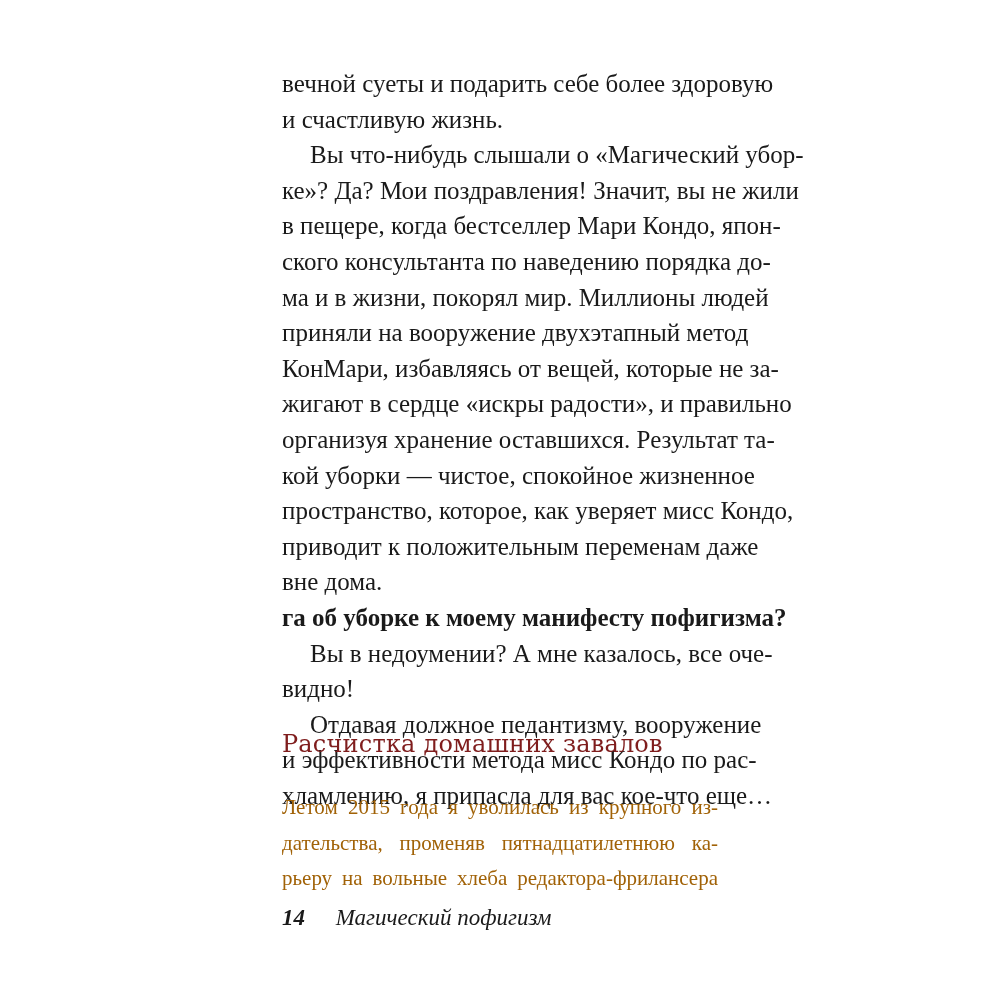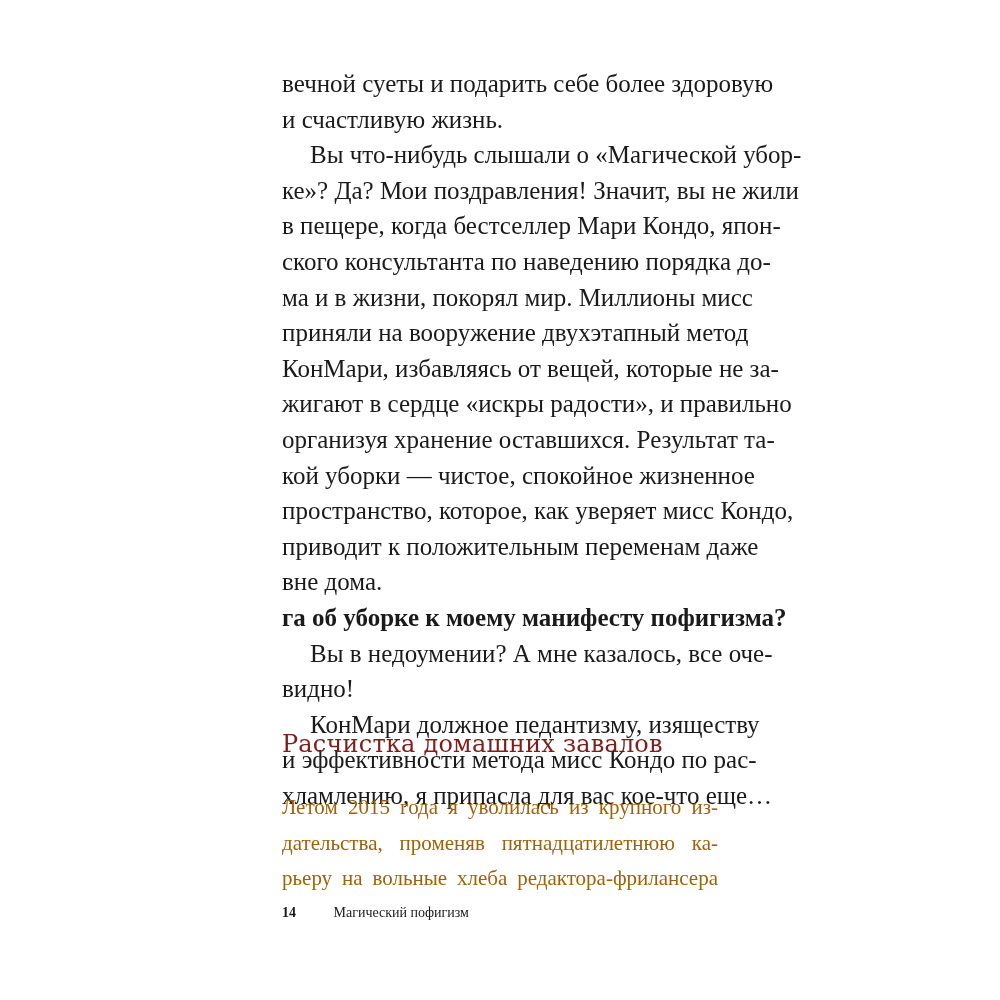--- a/index.html
+++ b/index.html
@@ -18,46 +18,46 @@
     .heading {
       position: absolute; left: 282px; top: 730px;
       font-family: "DejaVu Serif", serif;
       font-size: 24px; color: #7f1d1d; white-space: nowrap;
       letter-spacing: 0.2px;
     }
     .section2 { position: absolute; left: 282px; top: 790px; width: 436px;
       font-family: "Liberation Serif", "DejaVu Serif", serif; color: #a16207;
       font-size: 21px; line-height: 35.6px; }
     .footer { position: absolute; left: 282px; top: 905px;
-      font-family: "Liberation Serif", "DejaVu Serif", serif; font-size: 14px; color: #1a1a1a; }
+      font-family: "Liberation Serif", "DejaVu Serif", serif; font-size: 23px; color: #1a1a1a; font-style: italic; }
     .page-num { font-weight: bold; display: inline-block; width: 48px; }
   </style>
 </head>
 <body>
 
 <div class="page">
   <span class="line">вечной суеты и подарить себе более здоровую</span>
   <span class="line last">и счастливую жизнь.</span>
-  <span class="line indent">Вы что-нибудь слышали о «Магической убор-</span>
+  <span class="line indent">Вы что-нибудь слышали о «Магический убор-</span>
   <span class="line">ке»? Да? Мои поздравления! Значит, вы не жили</span>
   <span class="line">в пещере, когда бестселлер Мари Кондо, япон-</span>
   <span class="line">ского консультанта по наведению порядка до-</span>
-  <span class="line">ма и в жизни, покорял мир. Миллионы мисс</span>
+  <span class="line">ма и в жизни, покорял мир. Миллионы людей</span>
   <span class="line">приняли на вооружение двухэтапный метод</span>
   <span class="line">КонМари, избавляясь от вещей, которые не за-</span>
   <span class="line">жигают в сердце «искры радости», и правильно</span>
   <span class="line">организуя хранение оставшихся. Результат та-</span>
   <span class="line">кой уборки — чистое, спокойное жизненное</span>
   <span class="line">пространство, которое, как уверяет мисс Кондо,</span>
   <span class="line">приводит к положительным переменам даже</span>
   <span class="line last">вне дома.</span>
   <span class="line last bold">га об уборке к моему манифесту пофигизма?</span>
   <span class="line indent">Вы в недоумении? А мне казалось, все оче-</span>
   <span class="line last">видно!</span>
-  <span class="line indent">КонМари должное педантизму, изяществу</span>
+  <span class="line indent">Отдавая должное педантизму, вооружение</span>
   <span class="line">и эффективности метода мисс Кондо по рас-</span>
   <span class="line last">хламлению, я припасла для вас кое-что еще…</span>
 </div>
 
 <div class="heading">Расчистка домашних завалов</div>
 
 <div class="section2">
   <span class="line">Летом 2015 года я уволилась из крупного из-</span>
   <span class="line">дательства, променяв пятнадцатилетнюю ка-</span>
   <span class="line">рьеру на вольные хлеба редактора-фрилансера</span>

